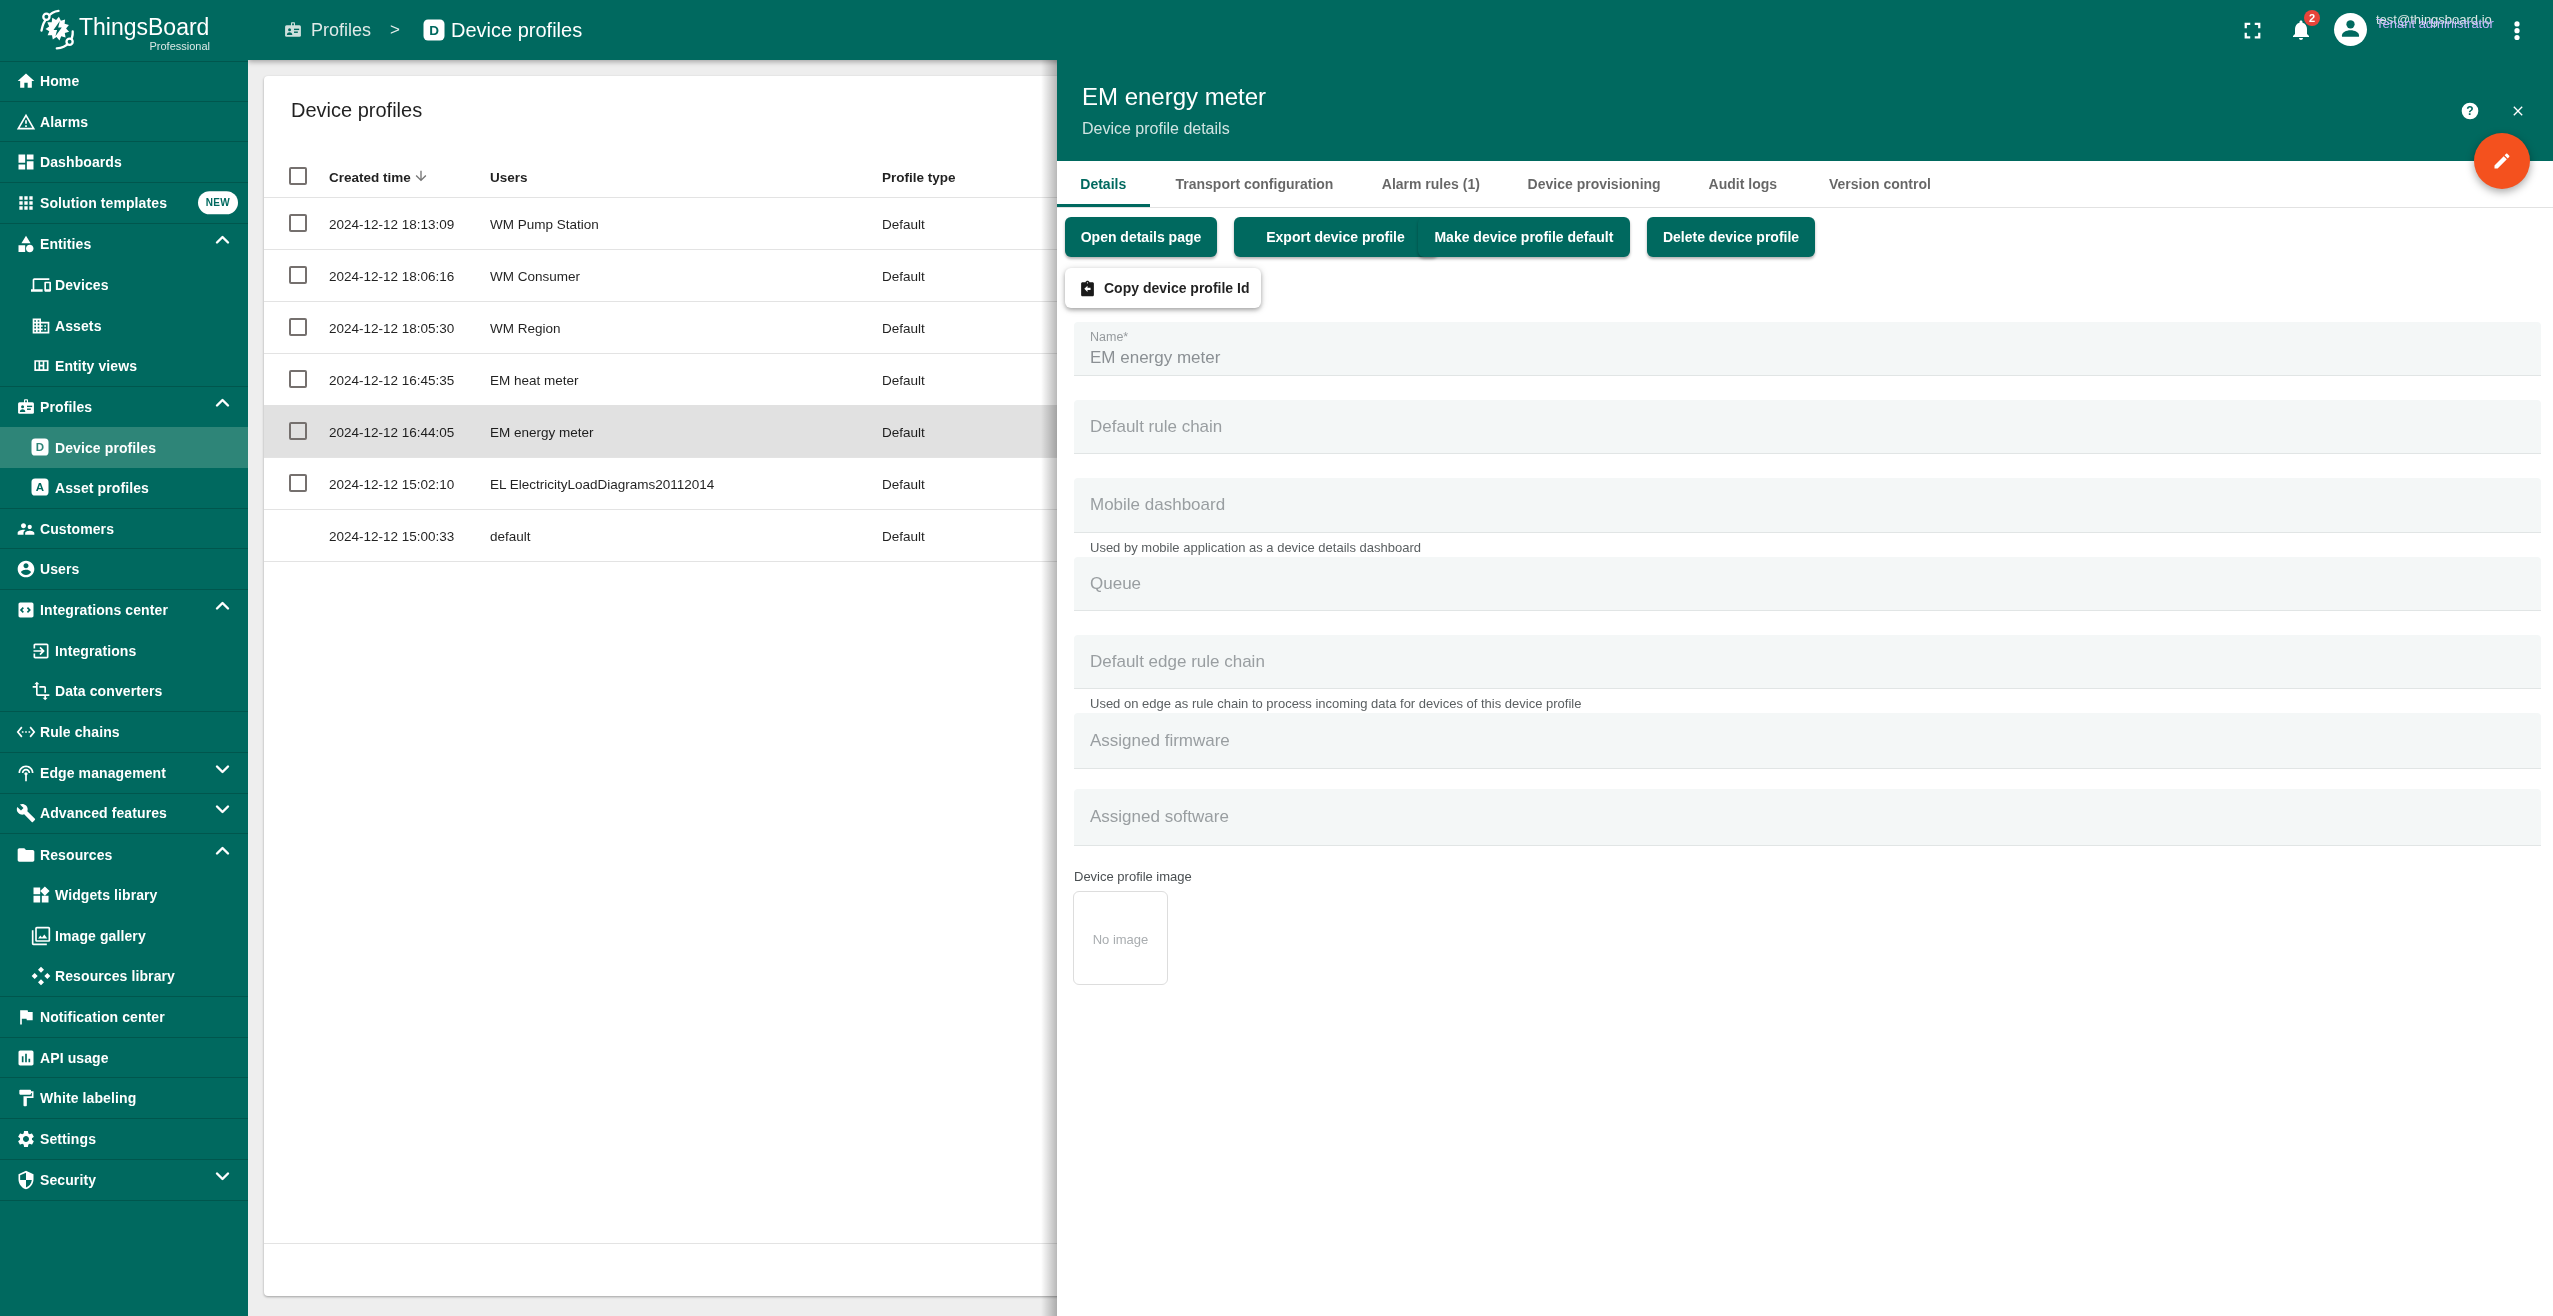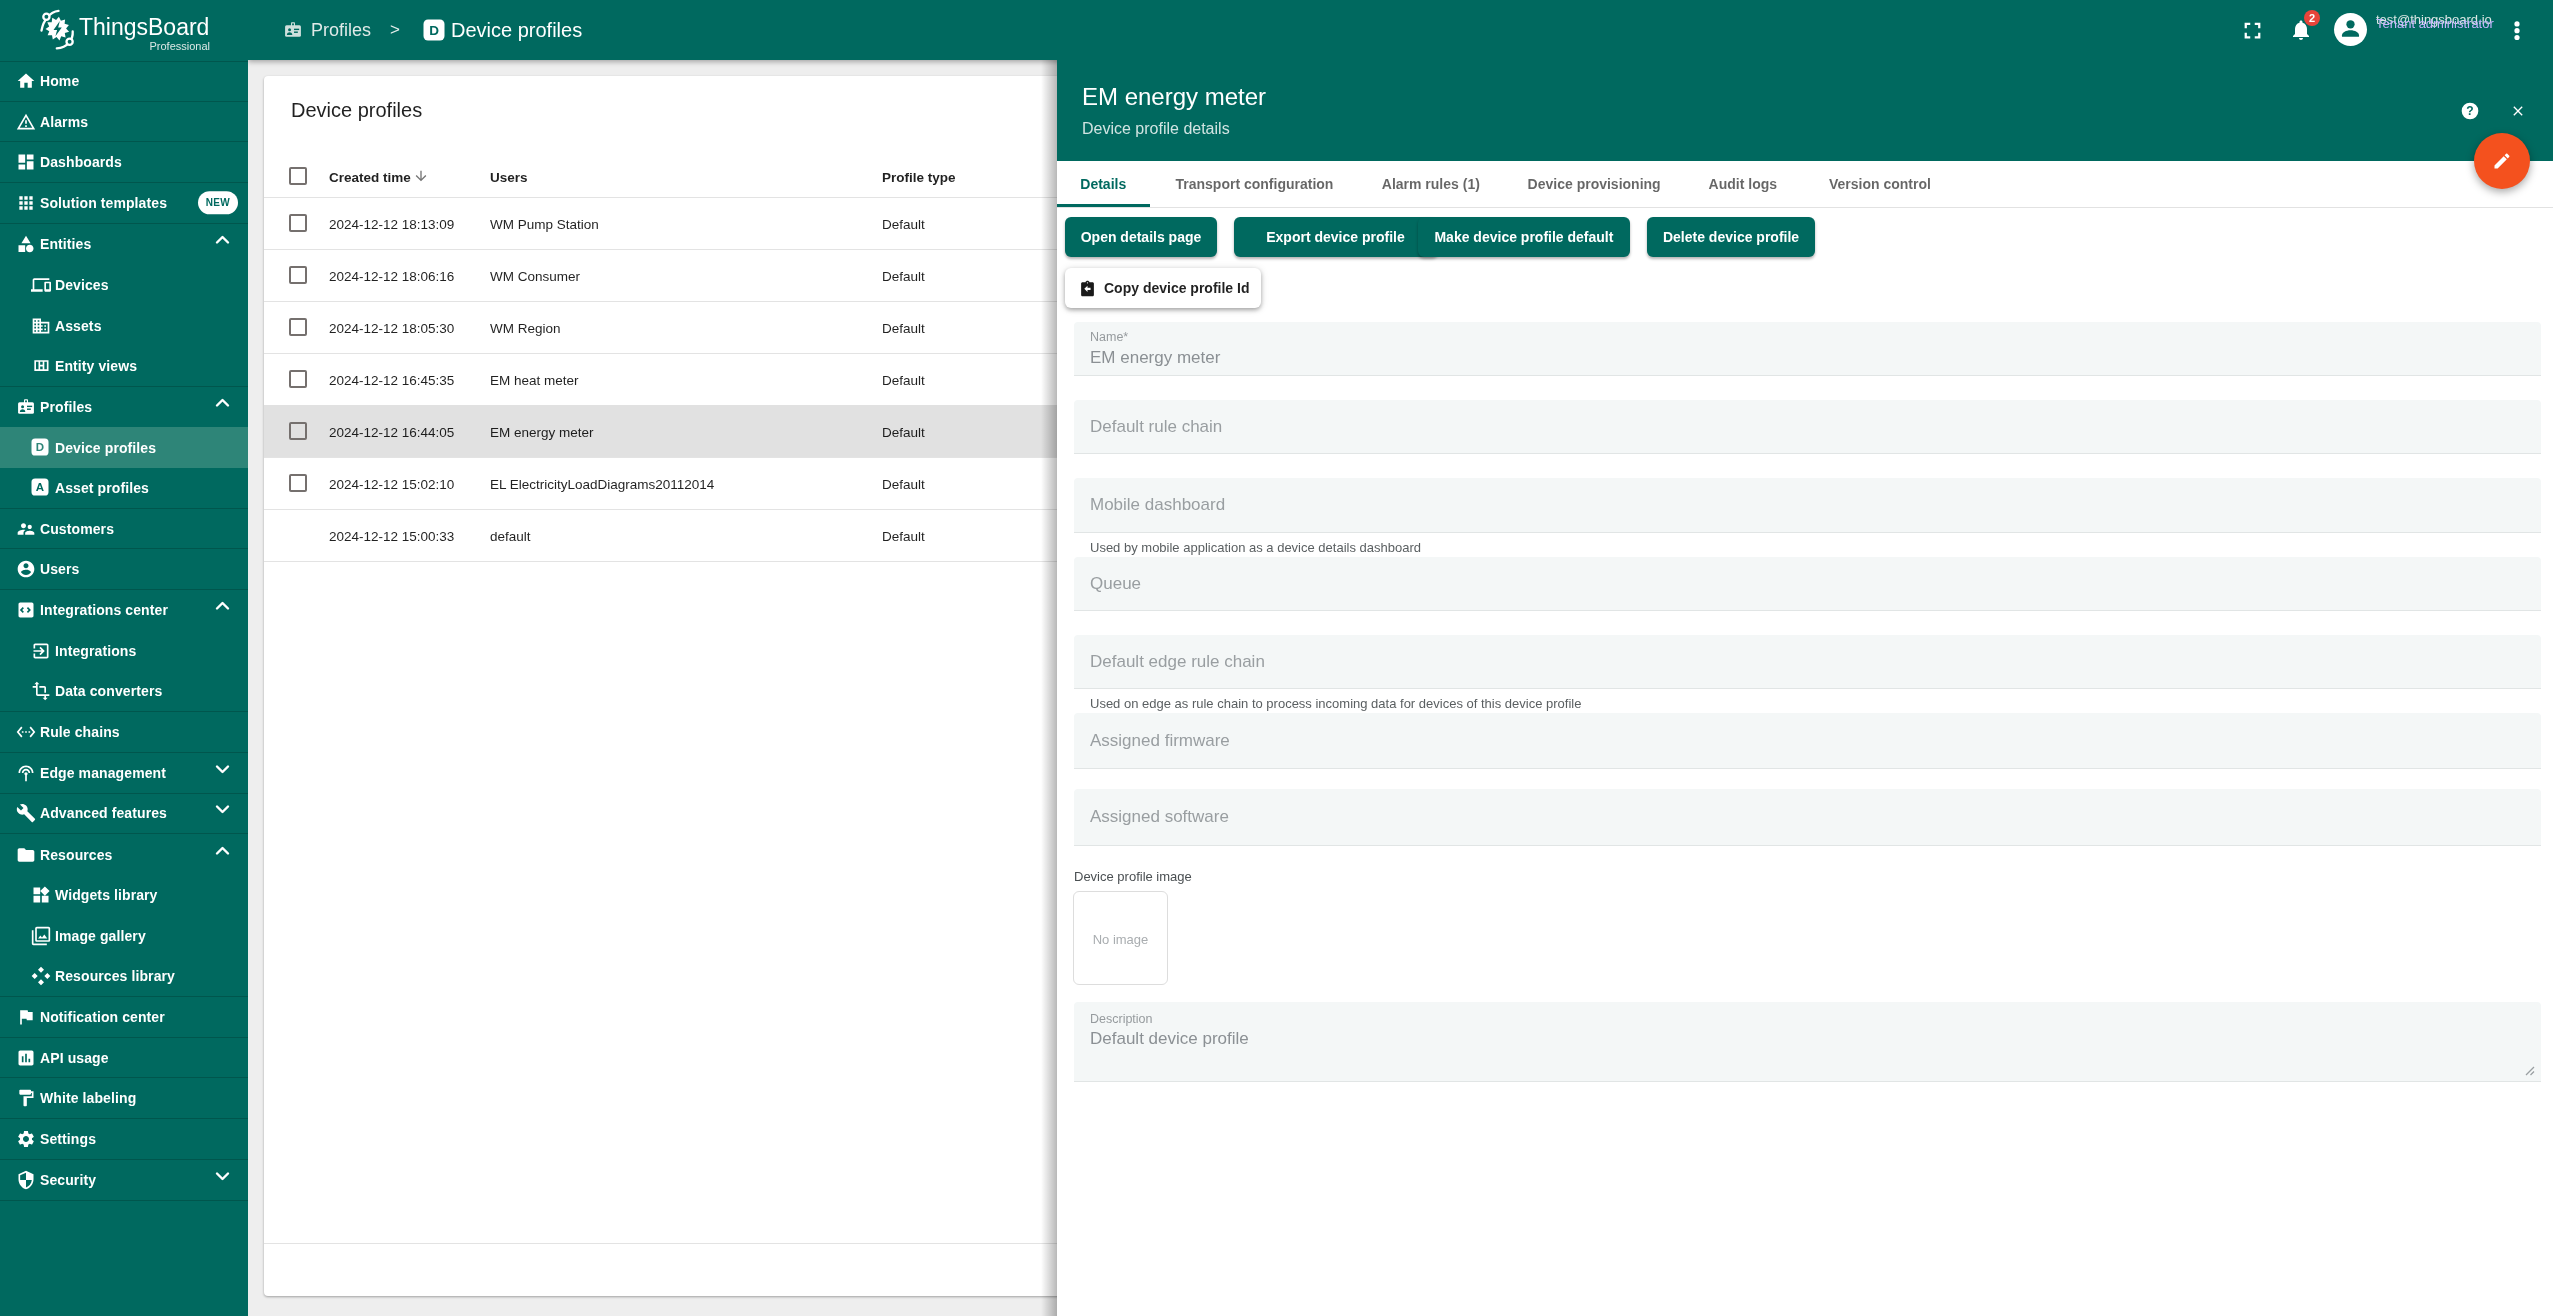--- a/index.html
+++ b/index.html
@@ -419,20 +419,13 @@
     <div class="field" style="top:653px; height:56px;">
       <div class="ph">Assigned firmware</div>
     </div>
     <div class="field" style="top:729px; height:57px;">
       <div class="ph">Assigned software</div>
     </div>
     <div class="abs" style="left:17px; top:809px; font-size:13px; color:#4a4f52;">Device profile image</div>
     <div class="abs" style="left:16px; top:831px; width:95px; height:94px; background:#fff; border:1px solid #ddd; border-radius:6px;">
       <div style="position:absolute; left:0; width:100%; top:40px; text-align:center; font-size:13px; color:#a9adb0;">No image</div>
     </div>
-    <div class="field" style="top:942px; height:80px;">
-      <div class="fl" style="top:10px;">Description</div>
-      <div class="fv" style="top:27px;">Default device profile</div>
-      <svg style="position:absolute; right:6px; bottom:5px;" width="10" height="10" viewBox="0 0 10 10">
-        <path stroke="#9aa0a3" stroke-width="1.3" fill="none" d="M9 1L1 9M9 5.5L5.5 9"></path>
-      </svg>
-    </div>
   </div>
 
 </body></html>

